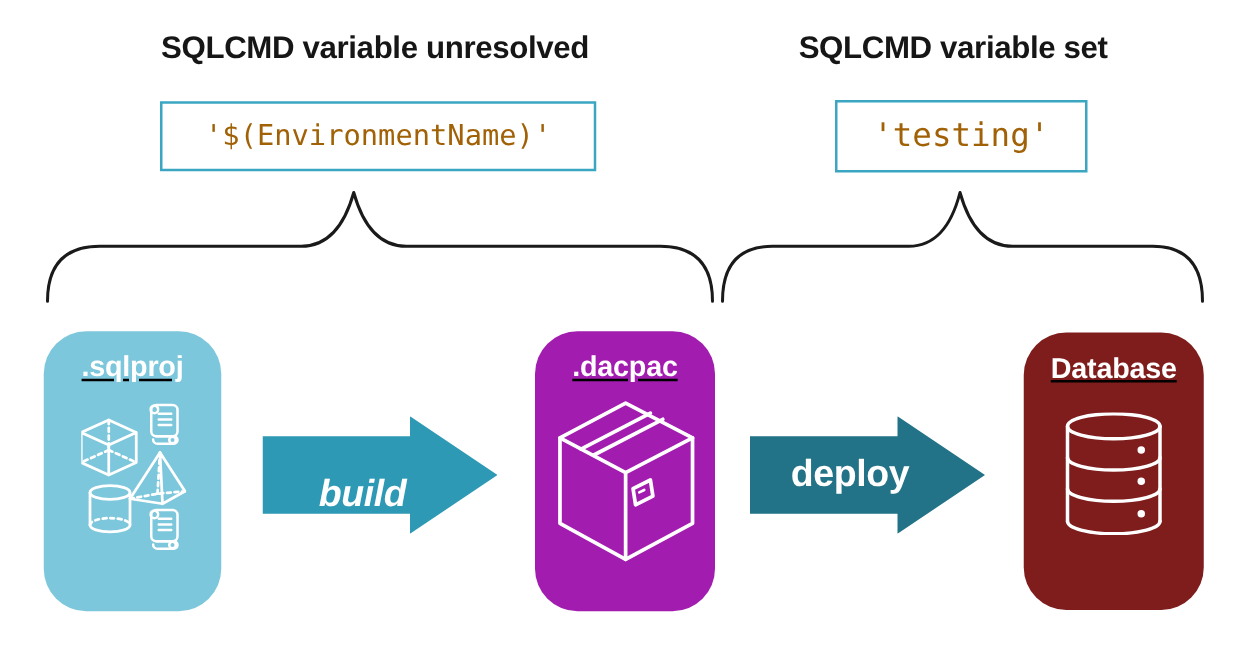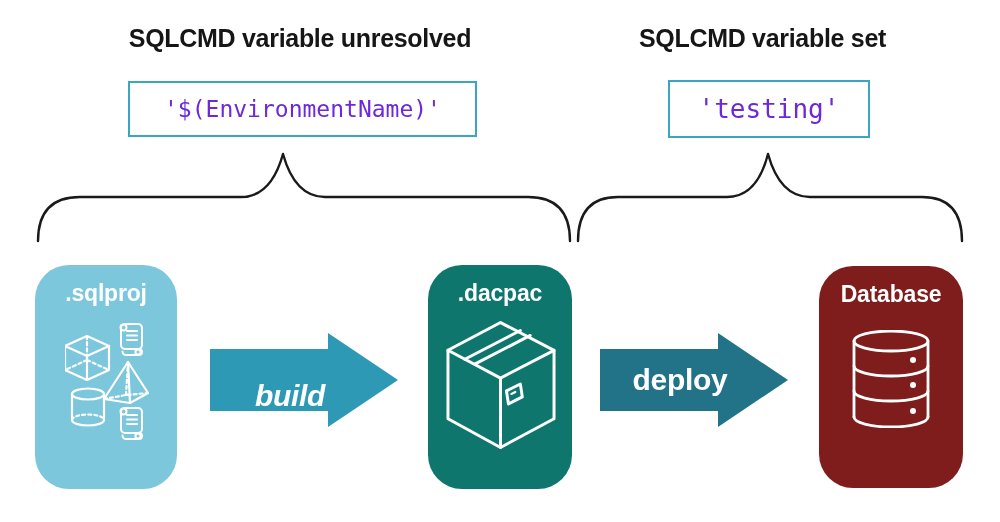--- a/index.html
+++ b/index.html
@@ -27,35 +27,36 @@
   .h-right { left: 570px; width: 385px; }
 
   .codebox {
     position: absolute;
     display: flex;
     align-items: center;
     justify-content: center;
     border: 2px solid #3aa6c2;
     background: #ffffff;
     font-family: "DejaVu Sans Mono", monospace;
-    color: #6d28d9;
+    color: #a16207;
     white-space: nowrap;
   }
   .cb-left  { left: 128px; top: 81px; width: 349px; height: 56px; font-size: 23px; }
   .cb-right { left: 668px; top: 80px; width: 202px; height: 58px; font-size: 26px; }
 
   .braces { position: absolute; left: 0; top: 0; }
   .brace  { fill: none; stroke: #1a1a1a; stroke-width: 2.4; stroke-linecap: round; stroke-linejoin: round; }
 
   .node {
     position: absolute;
     border-radius: 34px;
+    text-decoration: underline;
   }
   .node-sqlproj  { left: 35px;  top: 265px; width: 142px; height: 224px; background: #7cc7db; }
-  .node-dacpac   { left: 428px; top: 265px; width: 144px; height: 224px; background: #0f766e; }
+  .node-dacpac   { left: 428px; top: 265px; width: 144px; height: 224px; background: #a21caf; }
   .node-database { left: 819px; top: 266px; width: 144px; height: 222px; background: #7f1d1d; }
 
   .node-label {
     margin-top: 15px;
     text-align: center;
     font-size: 23px;
     font-weight: 800;
     color: #ffffff;
     letter-spacing: -0.2px;
   }

